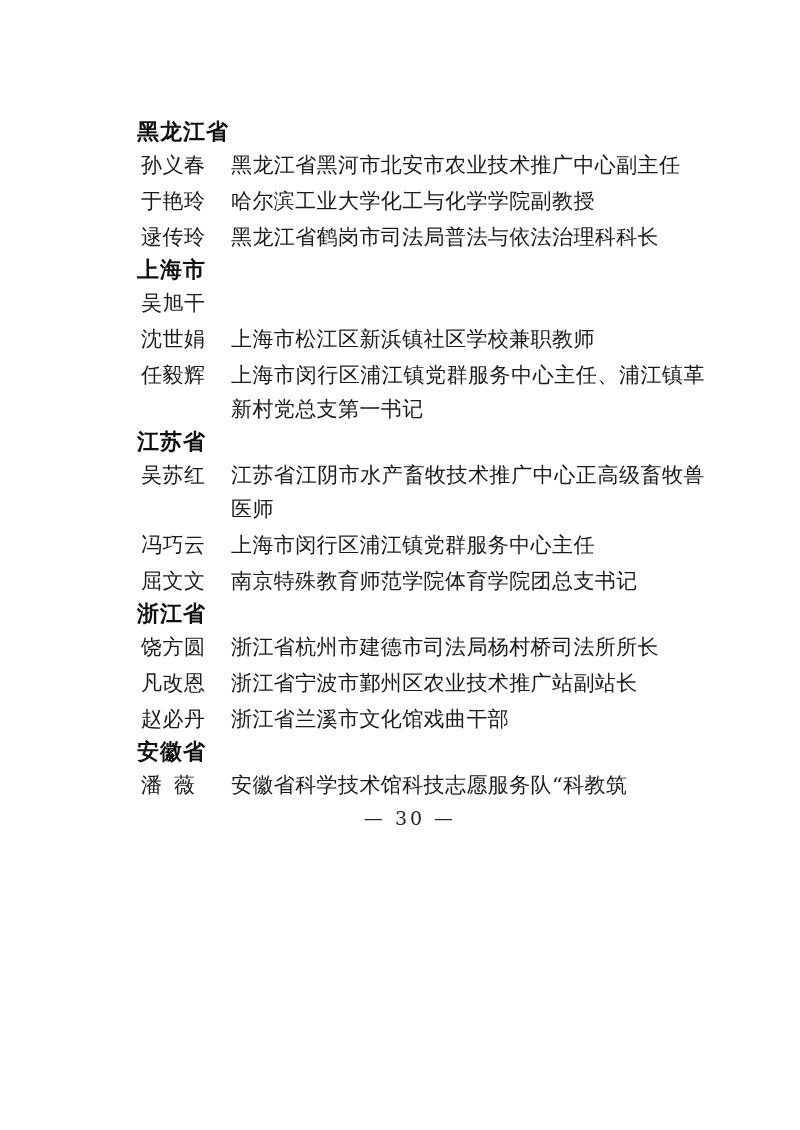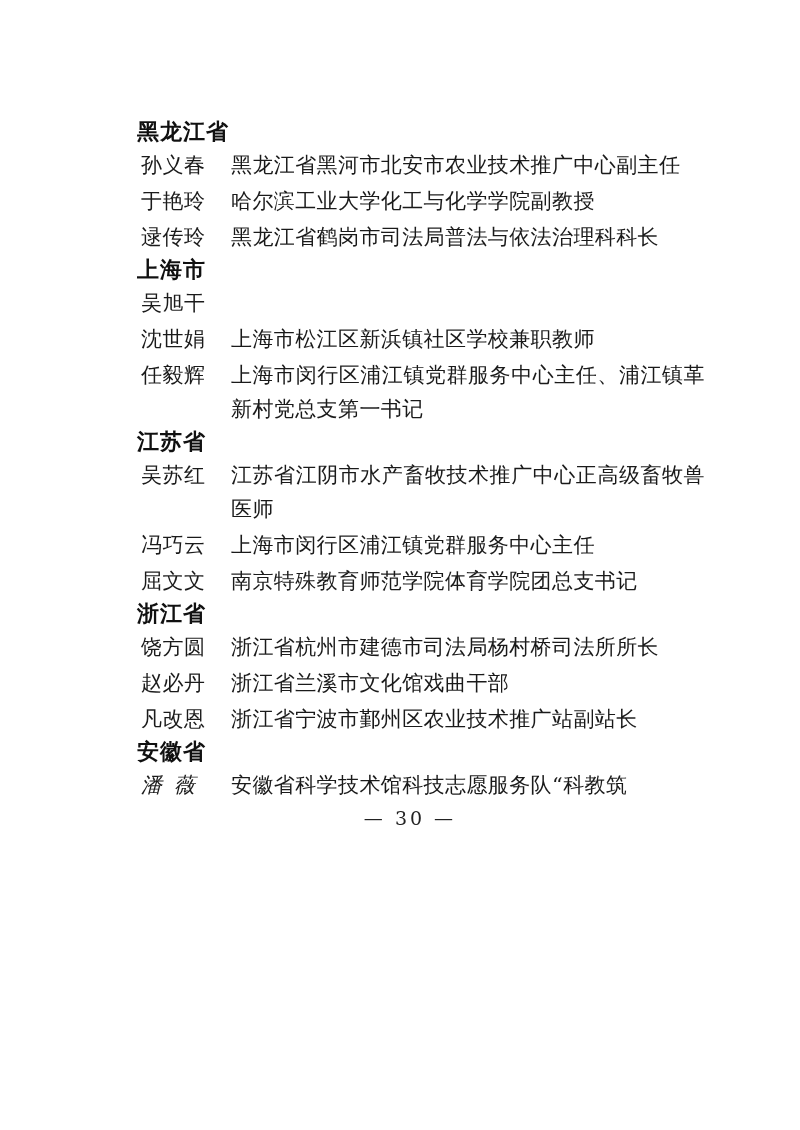--- a/index.html
+++ b/index.html
@@ -44,21 +44,20 @@
     padding-left: 6px;
     box-sizing: border-box;
     font-size: 21px;
     letter-spacing: 0.5px;
     line-height: 1.62;
     color: #1a1a1a;
     white-space: nowrap;
   }
   .entry-name.spaced {
     letter-spacing: 12px;
-    font-style: italic;
   }
   .entry-desc {
     flex: 1 1 auto;
     font-size: 21px;
     letter-spacing: 0.4px;
     line-height: 1.62;
     color: #1a1a1a;
     text-align: justify;
     text-justify: inter-ideograph;
   }
@@ -127,26 +126,26 @@
           <div class="entry-desc">南京特殊教育师范学院体育学院团总支书记</div>
         </div>
       </div>
       <div class="section">
         <div class="section-heading">浙江省</div>
         <div class="entry">
           <div class="entry-name">饶方圆</div>
           <div class="entry-desc">浙江省杭州市建德市司法局杨村桥司法所所长</div>
         </div>
         <div class="entry">
+          <div class="entry-name">凡改恩</div>
+          <div class="entry-desc">浙江省宁波市鄞州区农业技术推广站副站长</div>
+        </div>
+        <div class="entry">
           <div class="entry-name">赵必丹</div>
           <div class="entry-desc">浙江省兰溪市文化馆戏曲干部</div>
-        </div>
-        <div class="entry">
-          <div class="entry-name">凡改恩</div>
-          <div class="entry-desc">浙江省宁波市鄞州区农业技术推广站副站长</div>
         </div>
       </div>
       <div class="section">
         <div class="section-heading">安徽省</div>
         <div class="entry">
           <div class="entry-name spaced">潘薇</div>
           <div class="entry-desc">安徽省科学技术馆科技志愿服务队“科教筑</div>
         </div>
       </div>
     </div>

